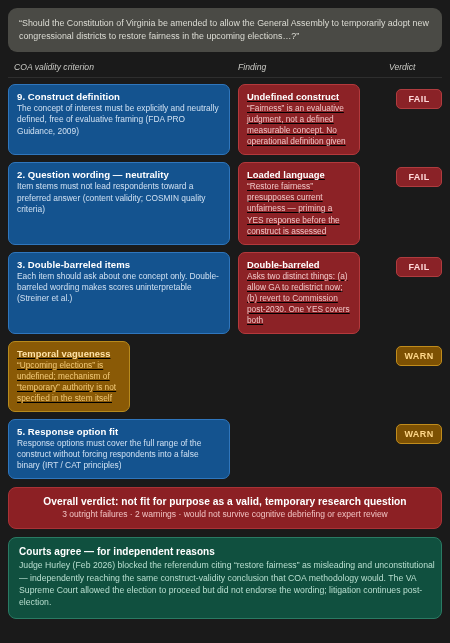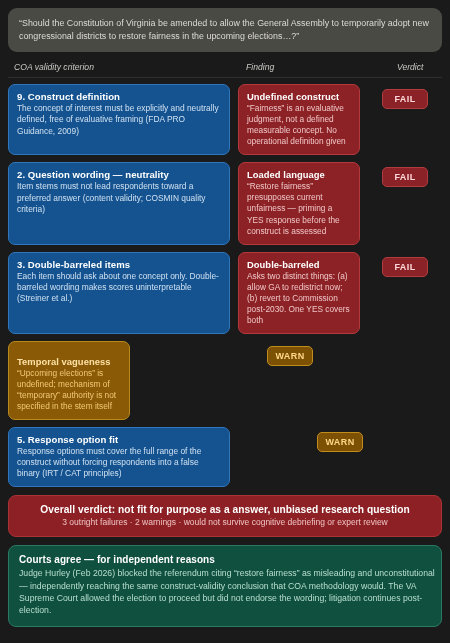--- a/index.html
+++ b/index.html
@@ -48,21 +48,21 @@
     padding: 3px 0 5px 0;
     border-bottom: 1px solid #2e2e2e;
     margin-bottom: 6px;
   }
   .col-head span {
     font-size: 8.6px;
     font-style: italic;
     color: #c9c9c4;
   }
   .ch-criterion { width: 230px; padding-left: 6px; }
-  .ch-finding   { width: 145px; margin-left: 8px; }
+  .ch-finding   { width: 145px; }
   .ch-verdict   { flex: 1; text-align: left; padding-left: 6px; }
 
   
   .rows { display: flex; flex-direction: column; gap: 7px; }
 
   .row {
     display: flex;
     align-items: stretch;
     gap: 8px;
   }
@@ -86,49 +86,50 @@
     letter-spacing: 0.05px;
   }
   .crit-body {
     font-size: 8.4px;
     color: #cfe0f2;
     line-height: 1.33;
   }
 
   .find-card {
     width: 122px;
+    text-decoration: underline;
   }
   .find-card.fail {
     background: #8c2226;
     border-color: #b4393c;
   }
   .find-card.warn {
     background: #8a5a06;
     border-color: #b88a1c;
   }
   .find-title {
     font-size: 9.4px;
     font-weight: bold;
     margin-bottom: 1px;
     letter-spacing: 0.05px;
   }
   .find-card.fail .find-title { color: #ffffff; }
-  .find-card.warn .find-title { color: #ffe2a6; margin-top: 8px; }
+  .find-card.warn .find-title { color: #ffe2a6; }
   .find-body {
     font-size: 8.3px;
     line-height: 1.33;
   }
   .find-card.fail .find-body { color: #f0c6c6; }
   .find-card.warn .find-body { color: #f2c977; }
 
   .verdict-wrap {
     flex: 1;
     display: flex;
     align-items: flex-start;
-    justify-content: center;
+    justify-content: flex-end;
     padding-top: 5px;
   }
   .badge {
     width: 46px;
     text-align: center;
     border-radius: 5px;
     padding: 4px 0 4px 0;
     font-size: 9px;
     font-weight: bold;
     letter-spacing: 0.4px;
@@ -256,21 +257,21 @@
           <div class="crit-title">5. Response option fit</div>
           <div class="crit-body">Response options must cover the full range of the construct without forcing respondents into a false binary (IRT / CAT principles)</div>
         </div>
         <div class="verdict-wrap">
           <div class="badge warn">WARN</div>
         </div>
       </div>
     </div>
 
   <div class="overall">
-    <div class="overall-title">Overall verdict: not fit for purpose as a answer, unbiased research question</div>
+    <div class="overall-title">Overall verdict: not fit for purpose as a valid, temporary research question</div>
     <div class="overall-sub">3 outright failures · 2 warnings · would not survive cognitive debriefing or expert review</div>
   </div>
 
   <div class="courts">
     <div class="courts-title">Courts agree — for independent reasons</div>
     <div class="courts-body">Judge Hurley (Feb 2026) blocked the referendum citing “restore fairness” as misleading and unconstitutional — independently reaching the same construct-validity conclusion that COA methodology would. The VA Supreme Court allowed the election to proceed but did not endorse the wording; litigation continues post-election.</div>
   </div>
 
 </div>
 

